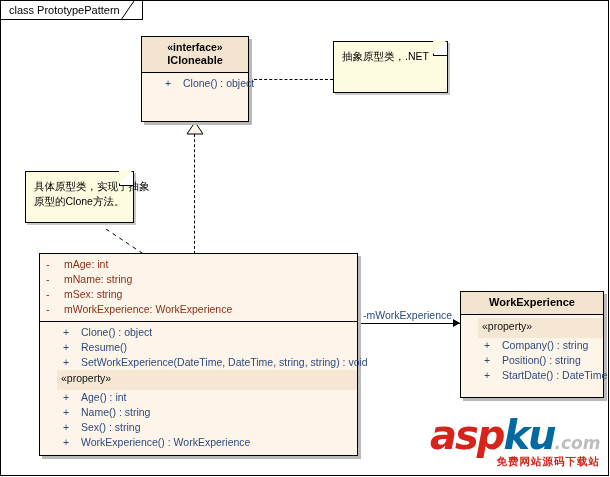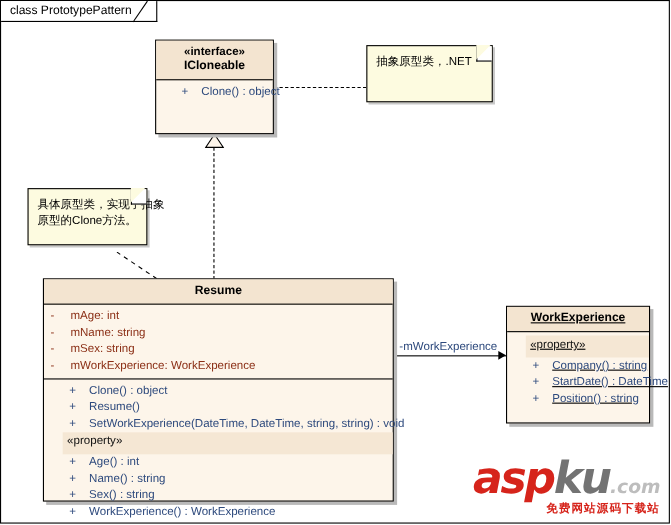--- a/index.html
+++ b/index.html
@@ -150,21 +150,21 @@
   }
   .wm-main{
     font-family:"DejaVu Sans",sans-serif;
     font-weight:bold;
     font-style:italic;
     font-size:40px;
     line-height:40px;
     letter-spacing:-2px;
   }
   .wm-asp{color:#d6241b;}
-  .wm-ku{color:#737373;}
+  .wm-ku{color:#0369a1;}
   .wm-com{color:#bdbdbd;font-size:17px;letter-spacing:0;}
   .wm-sub{
     font-size:10.5px;
     color:#d6241b;
     letter-spacing:1px;
     margin-top:-8px;
     font-weight:bold;
   }
 </style>
 </head>
@@ -215,23 +215,20 @@
     <div class="note-line">抽象原型类，.NET</div>
   </div>
 
   <div class="note" style="left:24px;top:170px;width:109px;height:52px;">
     <div class="fold"></div>
     <div class="note-line">具体原型类，实现了抽象</div>
     <div class="note-line">原型的Clone方法。</div>
   </div>
 
   <div class="uml-box" id="resume" style="left:38px;top:252px;width:319px;height:203px;">
-    <div class="uml-header">
-      <span>Resume</span>
-    </div>
 
     <div class="uml-section">
       <div class="uml-row priv">
         <span class="vis">-</span><span>mAge:  int</span>
       </div>
       <div class="uml-row priv">
         <span class="vis">-</span><span>mName:  string</span>
       </div>
       <div class="uml-row priv">
         <span class="vis">-</span><span>mSex:  string</span>
@@ -262,34 +259,34 @@
       </div>
       <div class="uml-row">
         <span class="vis">+</span><span>Sex() : string</span>
       </div>
       <div class="uml-row">
         <span class="vis">+</span><span>WorkExperience() : WorkExperience</span>
       </div>
     </div>
   </div>
 
-  <div class="uml-box" id="workexp" style="left:459px;top:277px;width:131px;height:107px;text-decoration:underline;">
+  <div class="uml-box" id="workexp" style="left:459px;top:290px;width:144px;height:107px;">
     <div class="uml-header">
       <span>WorkExperience</span>
     </div>
     <div class="uml-section last">
       <div class="prop-band">«property»</div>
       <div class="uml-row">
         <span class="vis">+</span><span>Company() : string</span>
       </div>
       <div class="uml-row">
+        <span class="vis">+</span><span>Position() : string</span>
+      </div>
+      <div class="uml-row">
         <span class="vis">+</span><span>StartDate() : DateTime</span>
-      </div>
-      <div class="uml-row">
-        <span class="vis">+</span><span>Position() : string</span>
       </div>
     </div>
   </div>
 
   <div id="watermark">
     <div class="wm-main"><span class="wm-asp">asp</span><span class="wm-ku">ku</span><span class="wm-com">.com</span></div>
     <div class="wm-sub">免费网站源码下载站</div>
   </div>
 
 </div>

